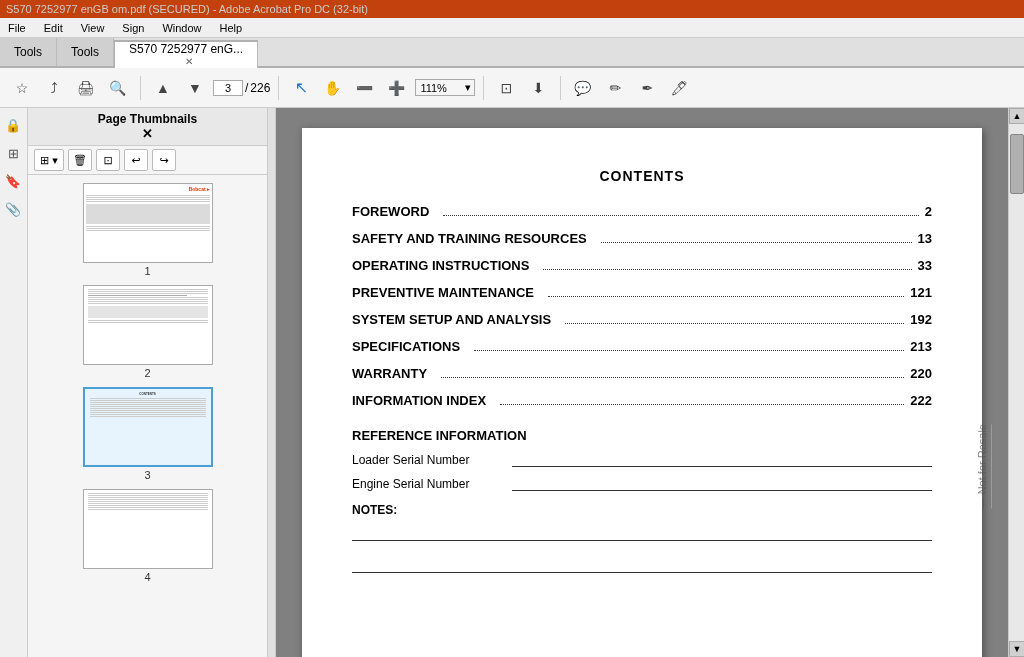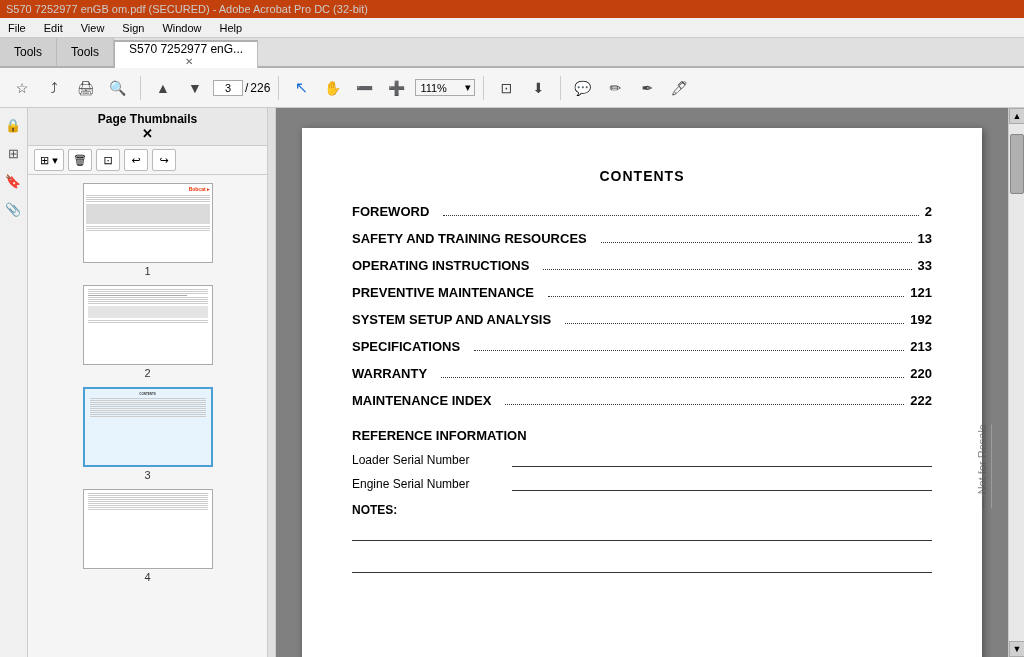--- a/index.html
+++ b/index.html
@@ -577,21 +577,21 @@
           <span class="toc-page">213</span>
         </div>
 
         <div class="toc-entry">
           <span class="toc-label">WARRANTY</span>
           <span class="toc-dots"></span>
           <span class="toc-page">220</span>
         </div>
 
         <div class="toc-entry">
-          <span class="toc-label">MAINTENANCE INDEX</span>
+          <span class="toc-label">INFORMATION INDEX</span>
           <span class="toc-dots"></span>
           <span class="toc-page">222</span>
         </div>
 
       </div>
 
       <div class="section-title">REFERENCE INFORMATION</div>
 
       <div class="field-row">
         <span class="field-label">Loader Serial Number</span>

